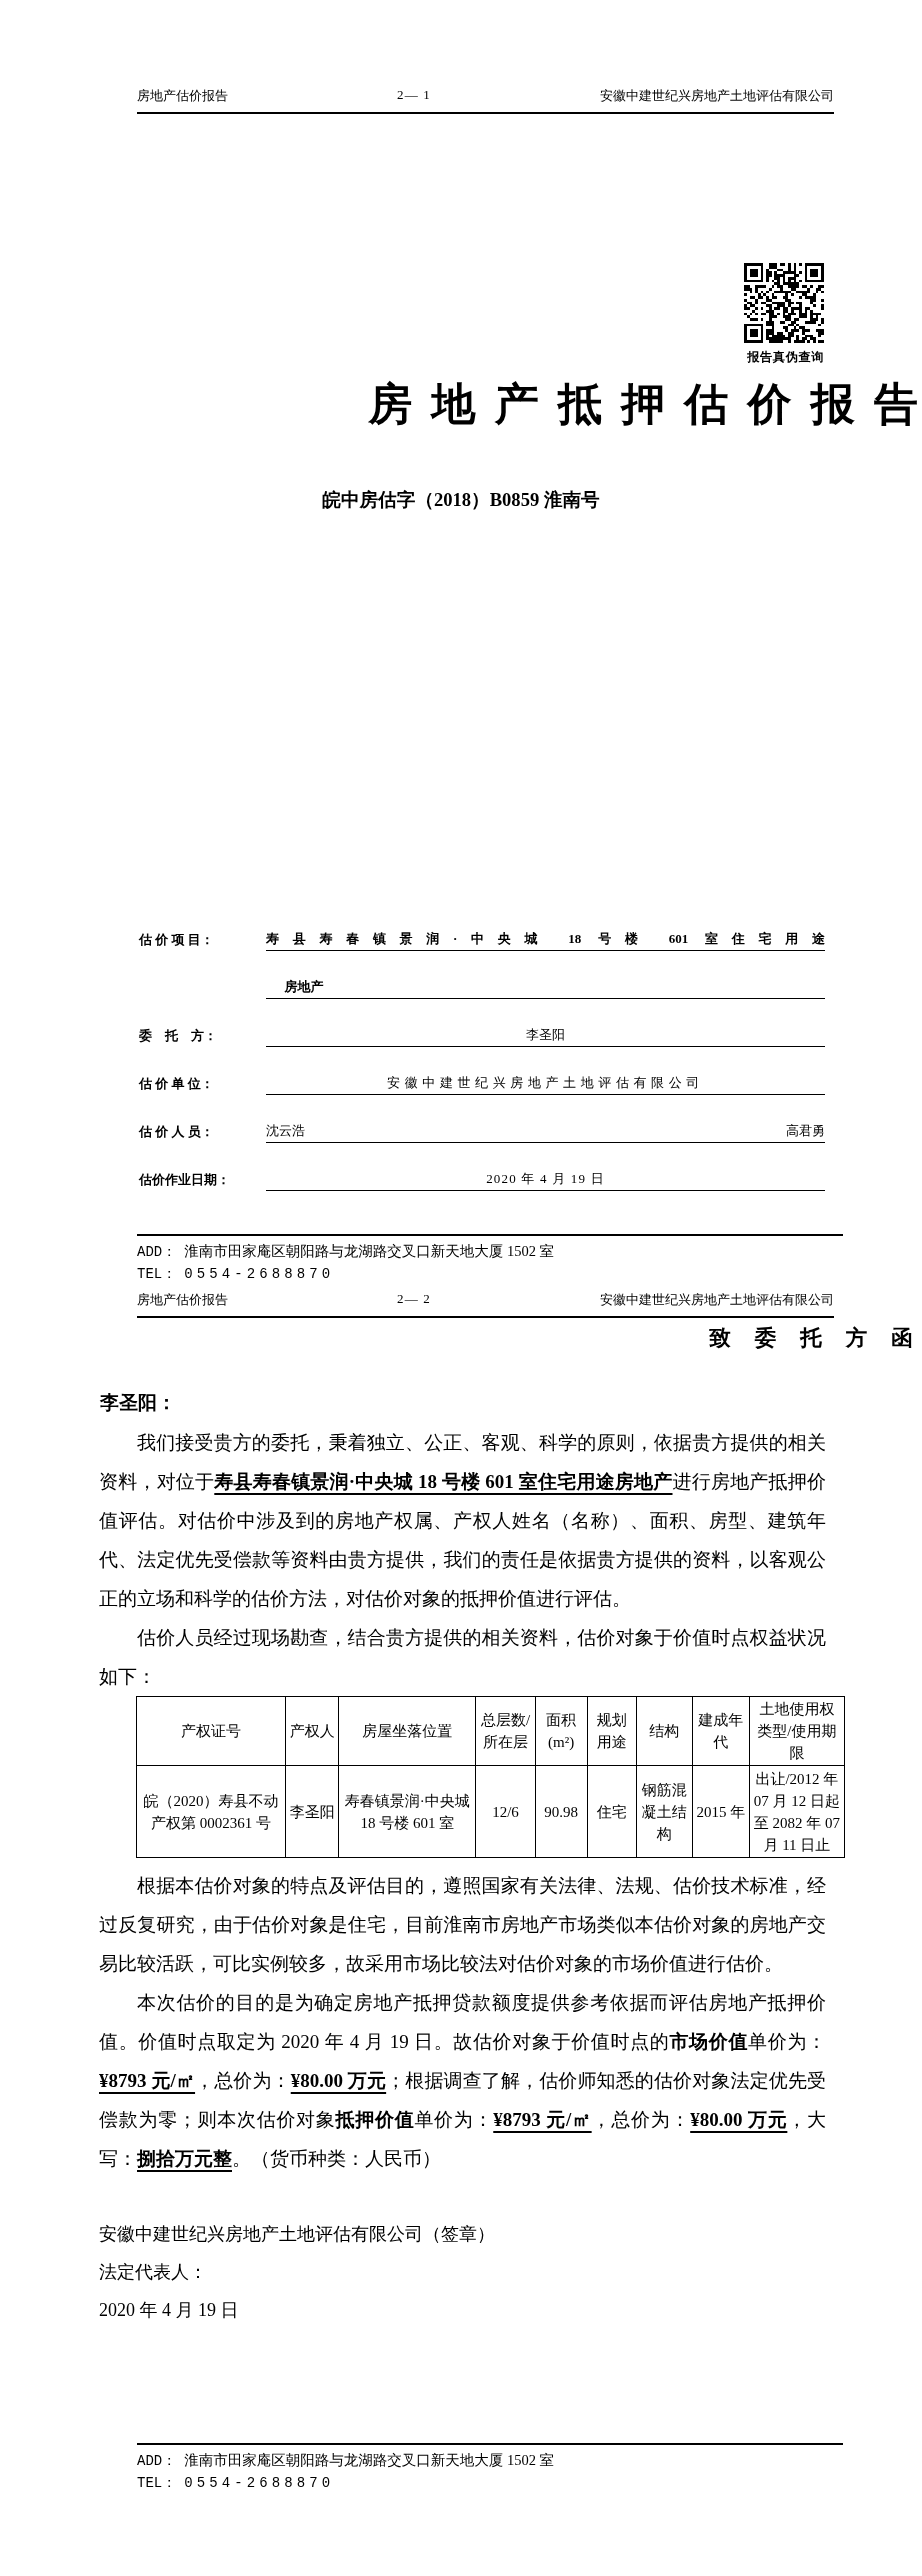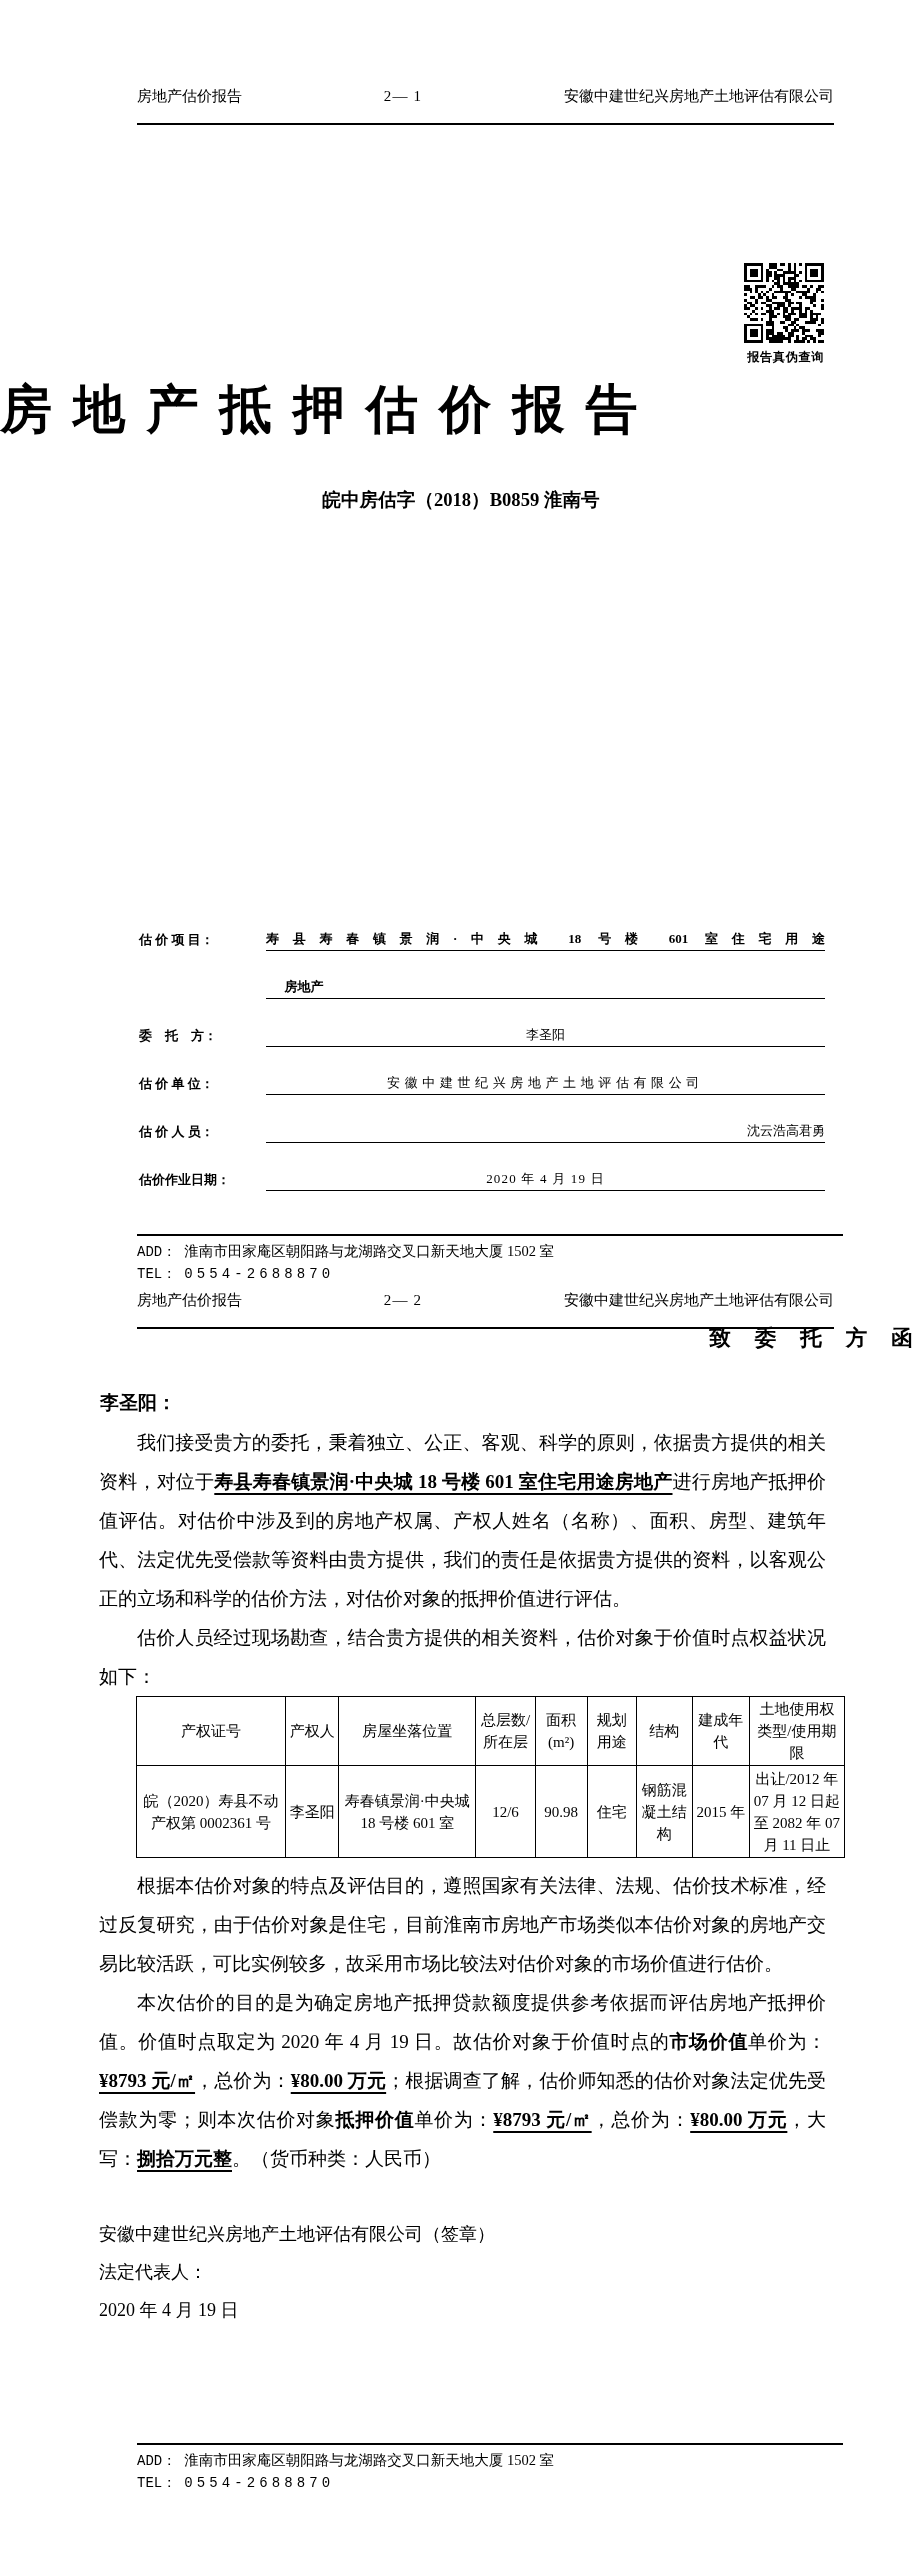--- a/index.html
+++ b/index.html
@@ -1,48 +1,48 @@
 <!DOCTYPE html>
 <html style="font-size:9.3px"><head>
 <meta charset="utf-8">
 <style>
   *{box-sizing:border-box;margin:0;padding:0}
   html,body{background:#fff}
   body{width:922px;height:2576px;position:relative;font-family:"Liberation Serif","DejaVu Serif",serif;color:#000;overflow:hidden}
 
   
-  .pageheader{position:absolute;left:137px;width:697px;display:flex;justify-content:space-between;align-items:center;font-size:15px;padding-bottom:17px;border-bottom:2.3px solid #000}
+  .pageheader{position:absolute;left:137px;width:697px;display:flex;justify-content:space-between;align-items:flex-start;font-size:13px;padding-bottom:7px;border-bottom:2.3px solid #000}
   #hdr1{top:87px}
   #hdr2{top:1291px}
   .pageheader .mid{letter-spacing:1.2px}
 
   
   .pagefooter{position:absolute;left:137px;width:706px;border-top:2.3px solid #000;padding-top:5.8px;font-size:14.5px}
   #ftr1{top:1234px}
   #ftr2{top:2443px}
   .pagefooter .line{margin-bottom:4.6px}
   .pagefooter .lbl{font-family:"Liberation Mono","DejaVu Sans Mono",monospace;font-size:14px;margin-right:8.1px}
   .tel-num{letter-spacing:4.1px;font-family:"Liberation Mono","DejaVu Sans Mono",monospace;font-size:14px}
 
   
   .qr-block{position:absolute;top:263px;left:739px;width:85px;text-align:right}
   .qr-label{font-size:12.2px;font-weight:bold;margin-top:3.5px;letter-spacing:0.6px}
 
   
-  .main-title{position:absolute;top:375px;left:0;width:100%;text-align:left;font-size:52px;font-weight:bold;letter-spacing:4.1px;white-space:nowrap}
+  .main-title{position:absolute;top:375px;left:0;width:100%;text-align:right;font-size:44px;font-weight:bold;letter-spacing:4.1px;white-space:nowrap}
   .report-no{position:absolute;top:487px;left:0;width:100%;text-align:center;font-size:18.6px;font-weight:bold}
 
   
   .form{position:absolute;top:903px;left:139px;width:686px;font-size:13px}
   .frow{height:48px;display:flex;align-items:flex-end}
   .flabel{flex:0 0 127px;white-space:pre;font-weight:bold;padding-bottom:2.3px}
   .fvalue{flex:1;border-bottom:1.7px solid #000;text-align:center;padding-bottom:3.5px;line-height:1.15}
   .fvalue.stretch{text-align:justify;text-align-last:justify;font-weight:bold}
   .fvalue.left{text-align:left;padding-left:18.6px;font-weight:bold}
-  .fvalue.spread{display:flex;justify-content:flex-end}
+  .fvalue.spread{display:flex;justify-content:space-between}
   .fvalue.wide{letter-spacing:4.6px}
   .fvalue.date{letter-spacing:1.2px}
 
   
   .letter-title{position:absolute;top:1323px;left:0;width:100%;text-align:right;font-size:21.5px;font-weight:bold;letter-spacing:9.3px}
   .salutation{position:absolute;top:1390px;left:100px;font-size:19px;font-weight:bold}
   .flow{position:absolute;top:1423px;left:99px;width:727px;font-size:19px;line-height:39px;text-align:justify}
   .flow p{text-indent:38px}
   .seg-b{font-weight:bold}
   .seg-bu{font-weight:bold;text-decoration:underline;text-decoration-thickness:1.5px;text-underline-offset:4.6px}

